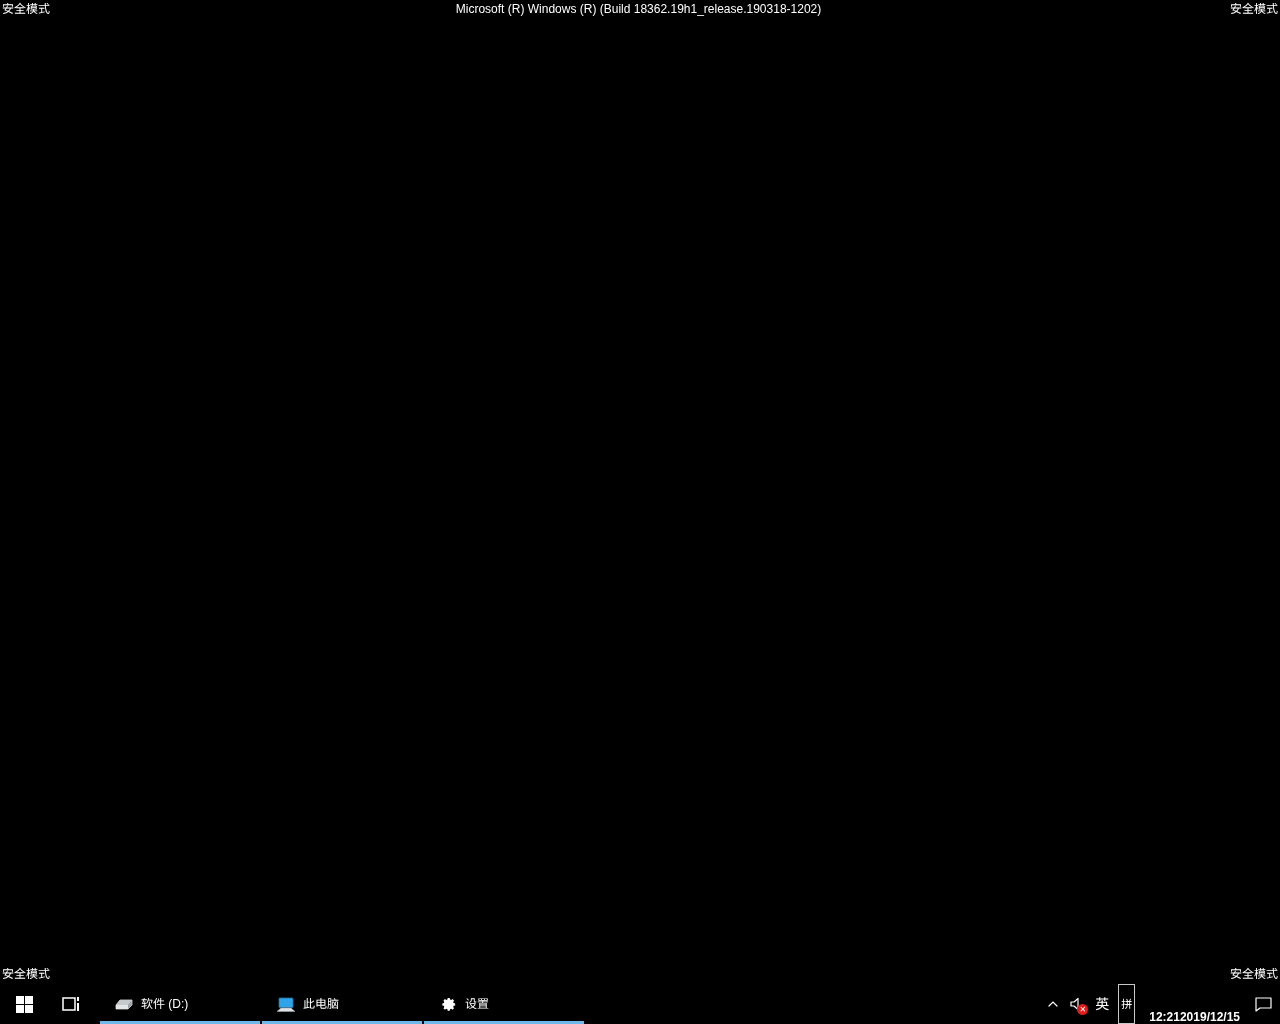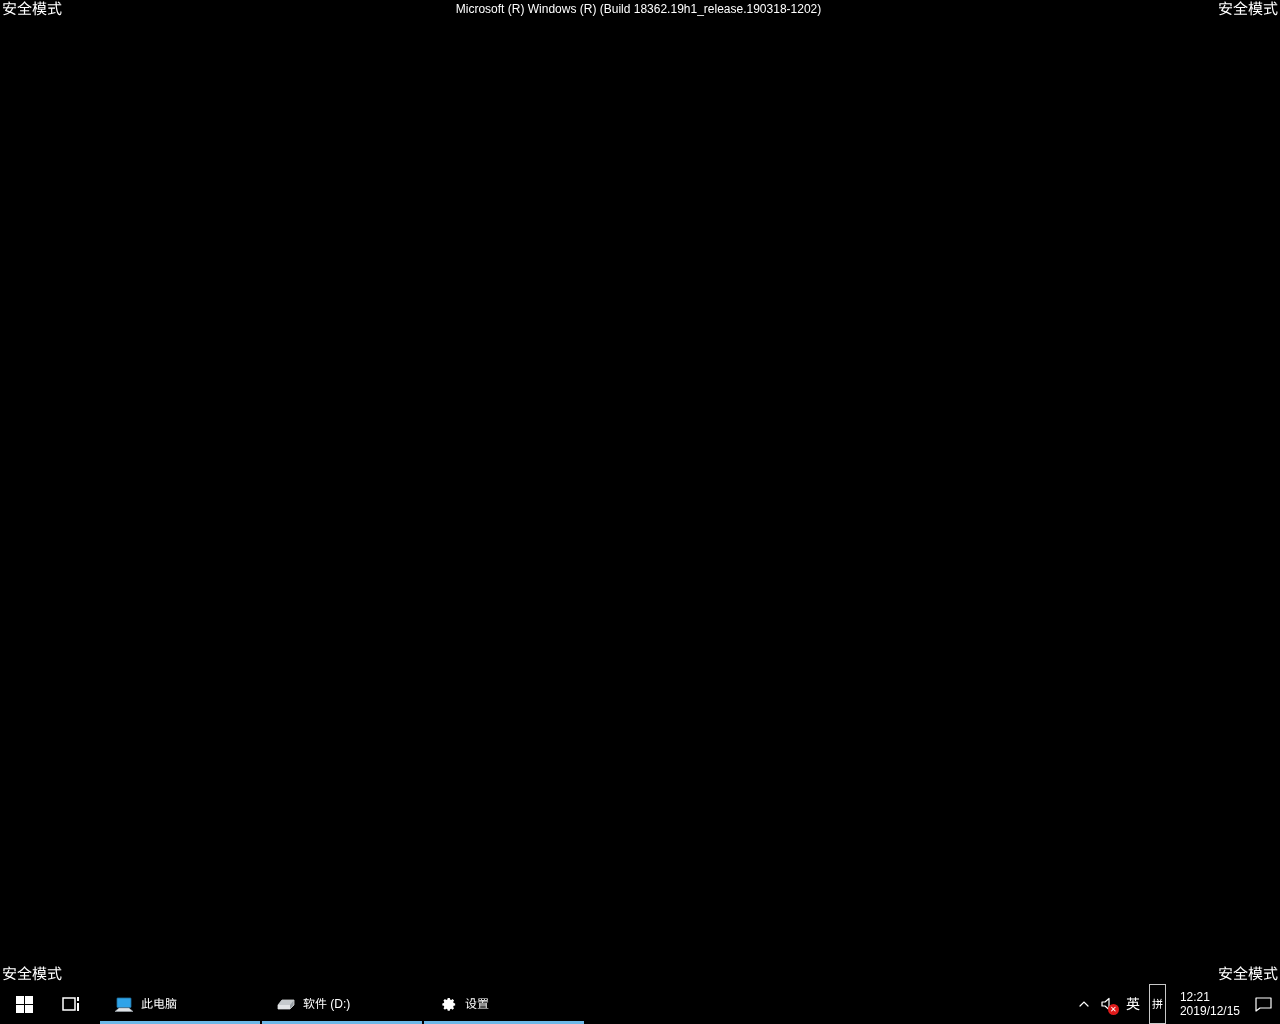--- a/index.html
+++ b/index.html
@@ -23,21 +23,21 @@
     position: absolute;
     left: 0; top: 0;
     width: 1280px;
     height: 1024px;
     background: #000000;
   }
 
   
   .safe-label {
     position: absolute;
-    font-size: 15px;
+    font-size: 12px;
     line-height: 14px;
     color: #ffffff;
     white-space: nowrap;
     letter-spacing: 0px;
   }
   #safe-tl { left: 2px;  top: 2px; }
   #safe-tr { right: 2px; top: 2px; }
   #safe-bl { left: 2px;  top: 967px; }
   #safe-br { right: 2px; top: 967px; }
 
@@ -172,25 +172,26 @@
     line-height: 12px;
     color: #ffffff;
     border: 1px solid #c8c8c8;
     padding: 1px 2px;
     margin: 0 4px;
     box-sizing: border-box;
   }
   #clock-area {
     height: 40px;
     display: flex;
-    flex-direction: column;
-    align-items: flex-start;
+    flex-direction: row;
+    align-items: flex-end;
     justify-content: center;
     padding: 0 8px 0 10px;
     position: relative;
+    font-weight: bold;
   }
   #clock-time {
     font-size: 12px;
     line-height: 14px;
     color: #ffffff;
     white-space: nowrap;
   }
   #clock-date {
     font-size: 12px;
     line-height: 14px;
@@ -260,46 +261,46 @@
 
     <div id="task-view-button">
       <svg width="20" height="18" viewBox="0 0 20 18">
         <rect x="1" y="3" width="12" height="12" fill="none" stroke="#ffffff" stroke-width="1.5"></rect>
         <rect x="15" y="2" width="2" height="4" fill="#ffffff"></rect>
         <rect x="15" y="8" width="2" height="8" fill="#ffffff"></rect>
       </svg>
     </div>
 
     <div id="taskbar-windows">
-
-      <div class="tb-item">
-        <span class="tb-icon">
-          <svg width="20" height="17" viewBox="0 0 20 17">
-            <rect x="3" y="2" width="14" height="9.5" rx="0.6" fill="#2fa3e8" stroke="#1f6f9e" stroke-width="0.8"></rect>
-            <path d="M1 15.5 L5 12 L15 12 L19 15.5 Z" fill="#dfe3e6" stroke="#9aa3ab" stroke-width="0.6"></path>
-          </svg>
-        </span>
-        <span class="tb-label">此电脑</span>
-        <span class="tb-underline"></span>
-      </div>
 
       <div class="tb-item">
         <span class="tb-icon">
           <svg width="20" height="16" viewBox="0 0 20 16">
             <path d="M2 9 L6 4 L18 4 L18 9 L14 13 L2 13 Z" fill="#9aa0a6" stroke="#d8dadc" stroke-width="0.8"></path>
             <path d="M2 9 L14 9 L14 13 L2 13 Z" fill="#e3e5e7"></path>
             <path d="M6 4 L18 4 L14 9 L2 9 Z" fill="#c6cacd"></path>
           </svg>
         </span>
         <span class="tb-label">软件 (D:)</span>
         <span class="tb-underline"></span>
       </div>
 
       <div class="tb-item">
         <span class="tb-icon">
+          <svg width="20" height="17" viewBox="0 0 20 17">
+            <rect x="3" y="2" width="14" height="9.5" rx="0.6" fill="#2fa3e8" stroke="#1f6f9e" stroke-width="0.8"></rect>
+            <path d="M1 15.5 L5 12 L15 12 L19 15.5 Z" fill="#dfe3e6" stroke="#9aa3ab" stroke-width="0.6"></path>
+          </svg>
+        </span>
+        <span class="tb-label">此电脑</span>
+        <span class="tb-underline"></span>
+      </div>
+
+      <div class="tb-item">
+        <span class="tb-icon">
           <svg width="19" height="19" viewBox="0 0 24 24">
             <path fill="#ffffff" d="M12 8.2a3.8 3.8 0 1 0 0 7.6 3.8 3.8 0 0 0 0-7.6zm0 5.9a2.1 2.1 0 1 1 0-4.2 2.1 2.1 0 0 1 0 4.2z"></path>
             <path fill="#ffffff" d="M20.4 13.6l-1.9-.4a6.6 6.6 0 0 0-.6-1.5l1.1-1.6-1.9-1.9-1.6 1.1a6.6 6.6 0 0 0-1.5-.6l-.4-1.9h-2.6l-.4 1.9a6.6 6.6 0 0 0-1.5.6L7.5 8.2 5.6 10.1l1.1 1.6a6.6 6.6 0 0 0-.6 1.5l-1.9.4v2.6l1.9.4c.14.52.35 1.02.6 1.5l-1.1 1.6 1.9 1.9 1.6-1.1c.48.26.98.46 1.5.6l.4 1.9h2.6l.4-1.9c.52-.14 1.02-.34 1.5-.6l1.6 1.1 1.9-1.9-1.1-1.6c.26-.48.46-.98.6-1.5l1.9-.4z" transform="translate(0,-3) scale(1,1)"></path>
           </svg>
         </span>
         <span class="tb-label">设置</span>
         <span class="tb-underline"></span>
       </div>
 
 

